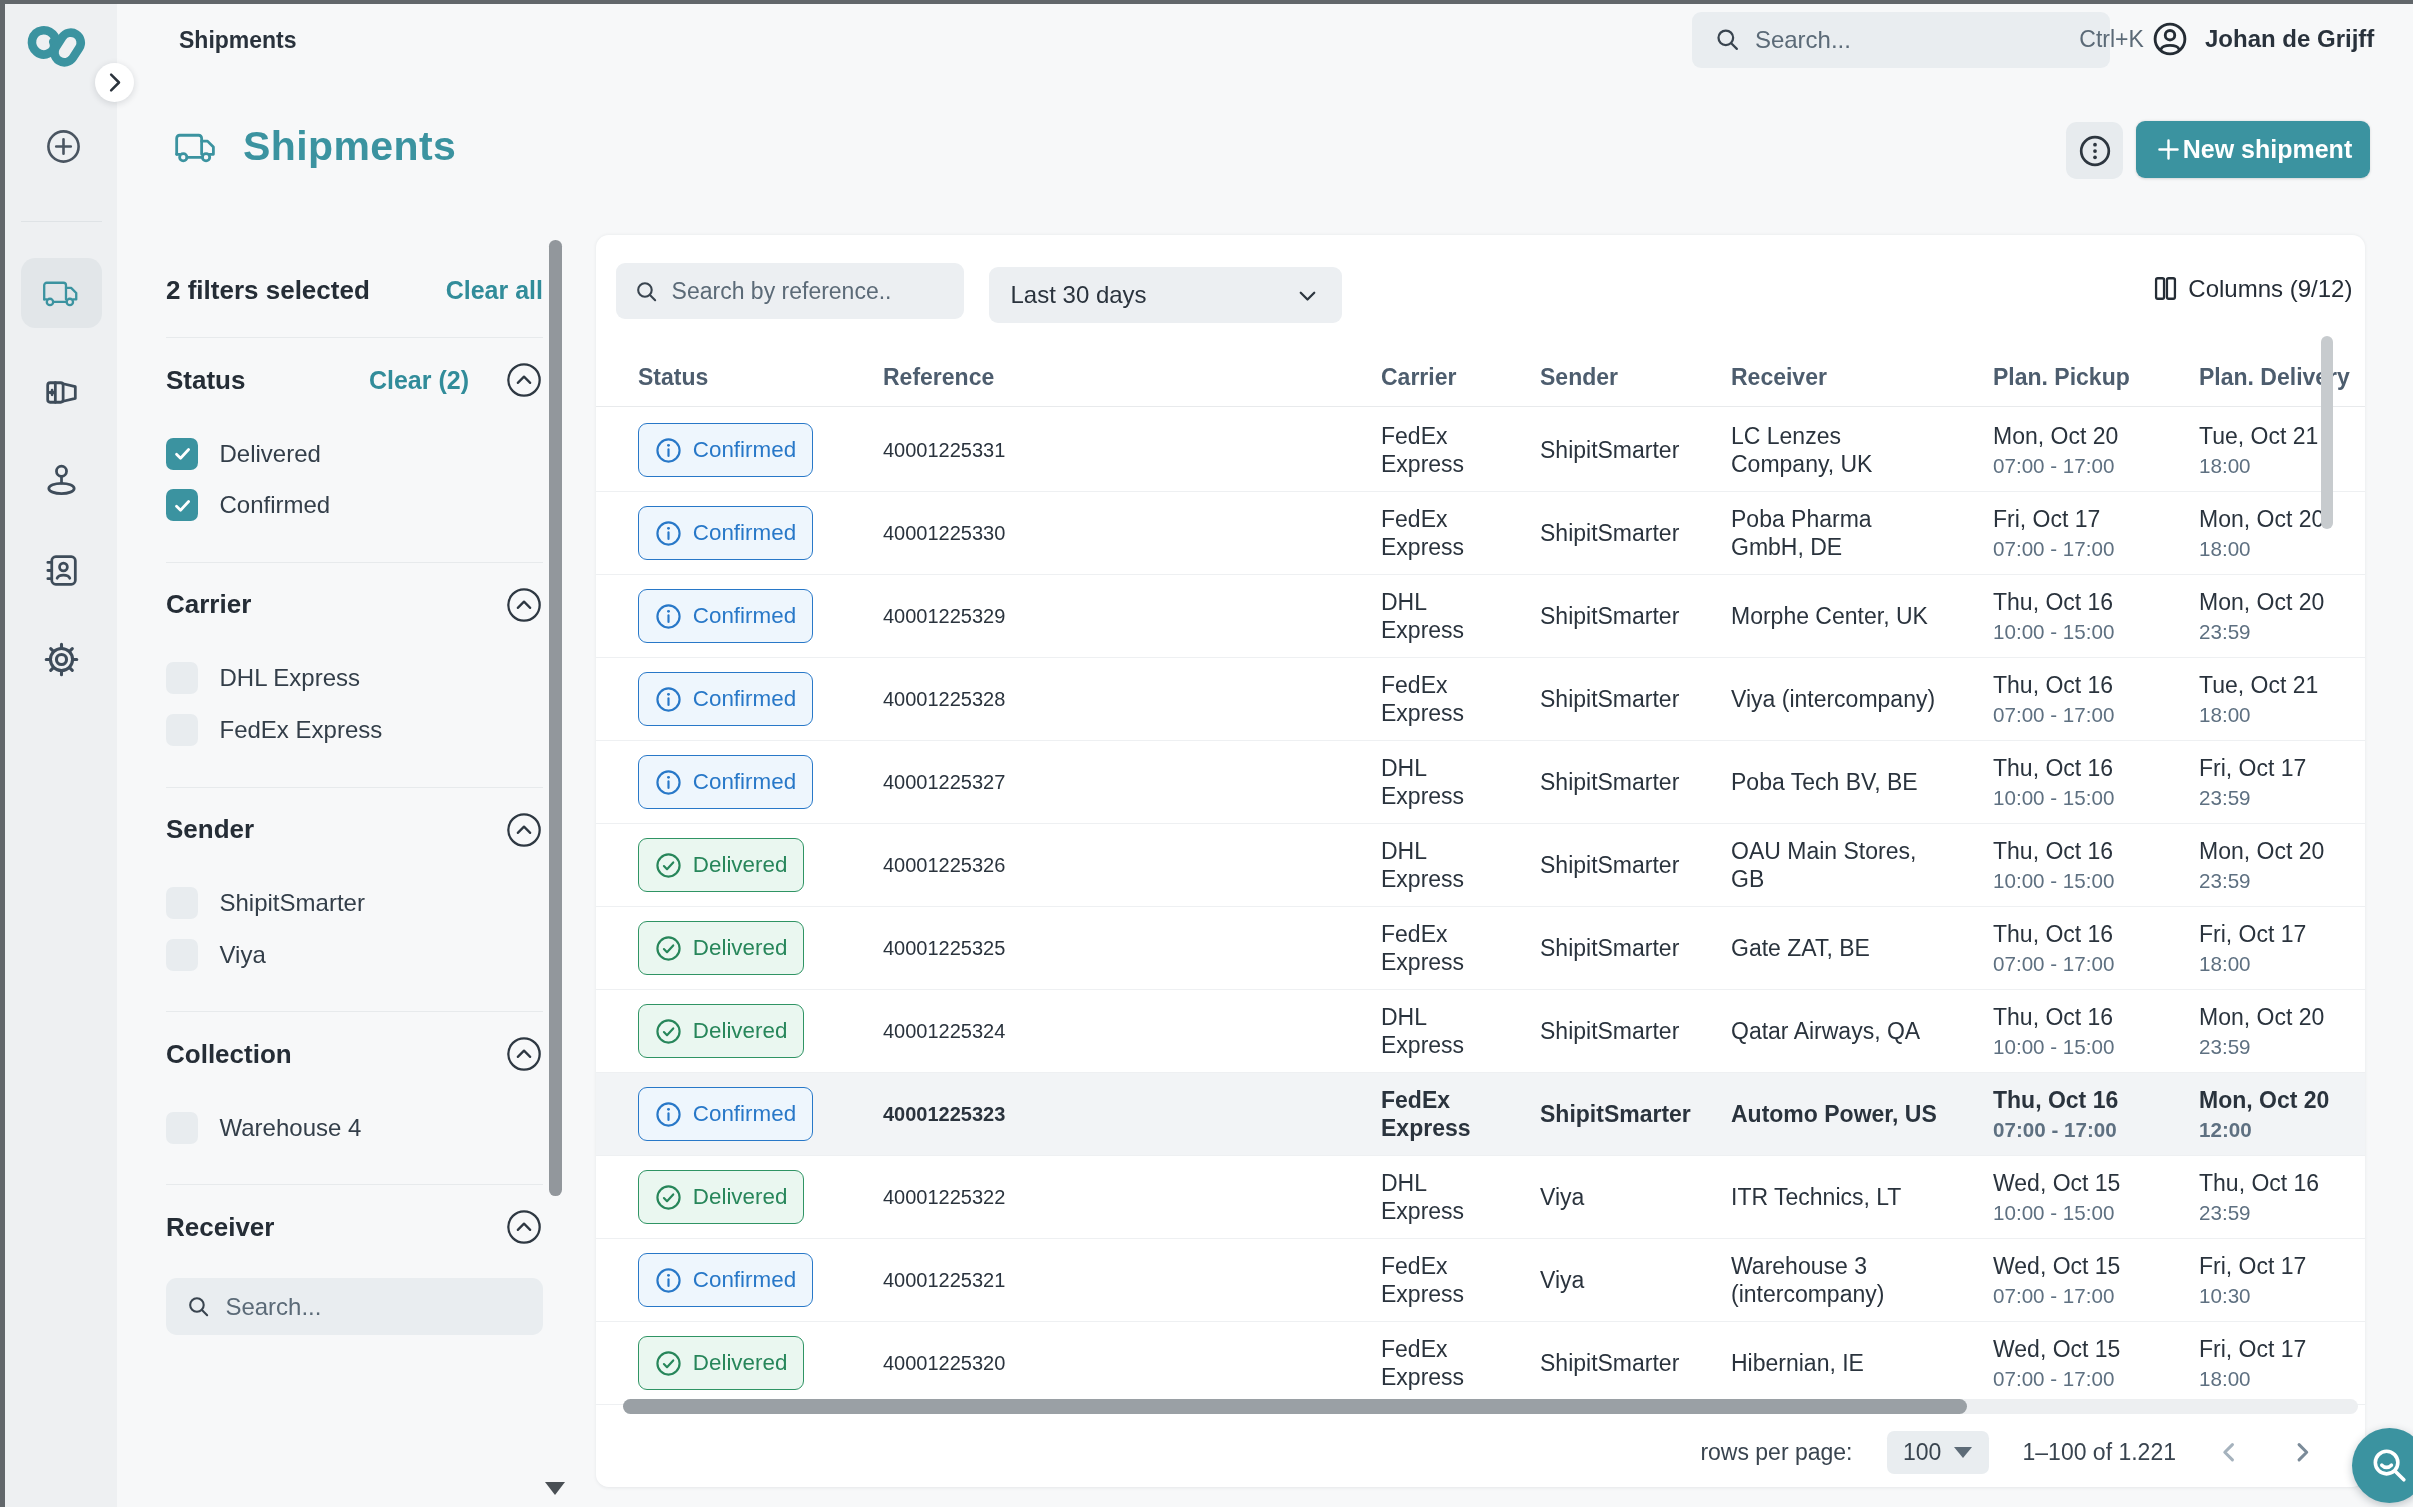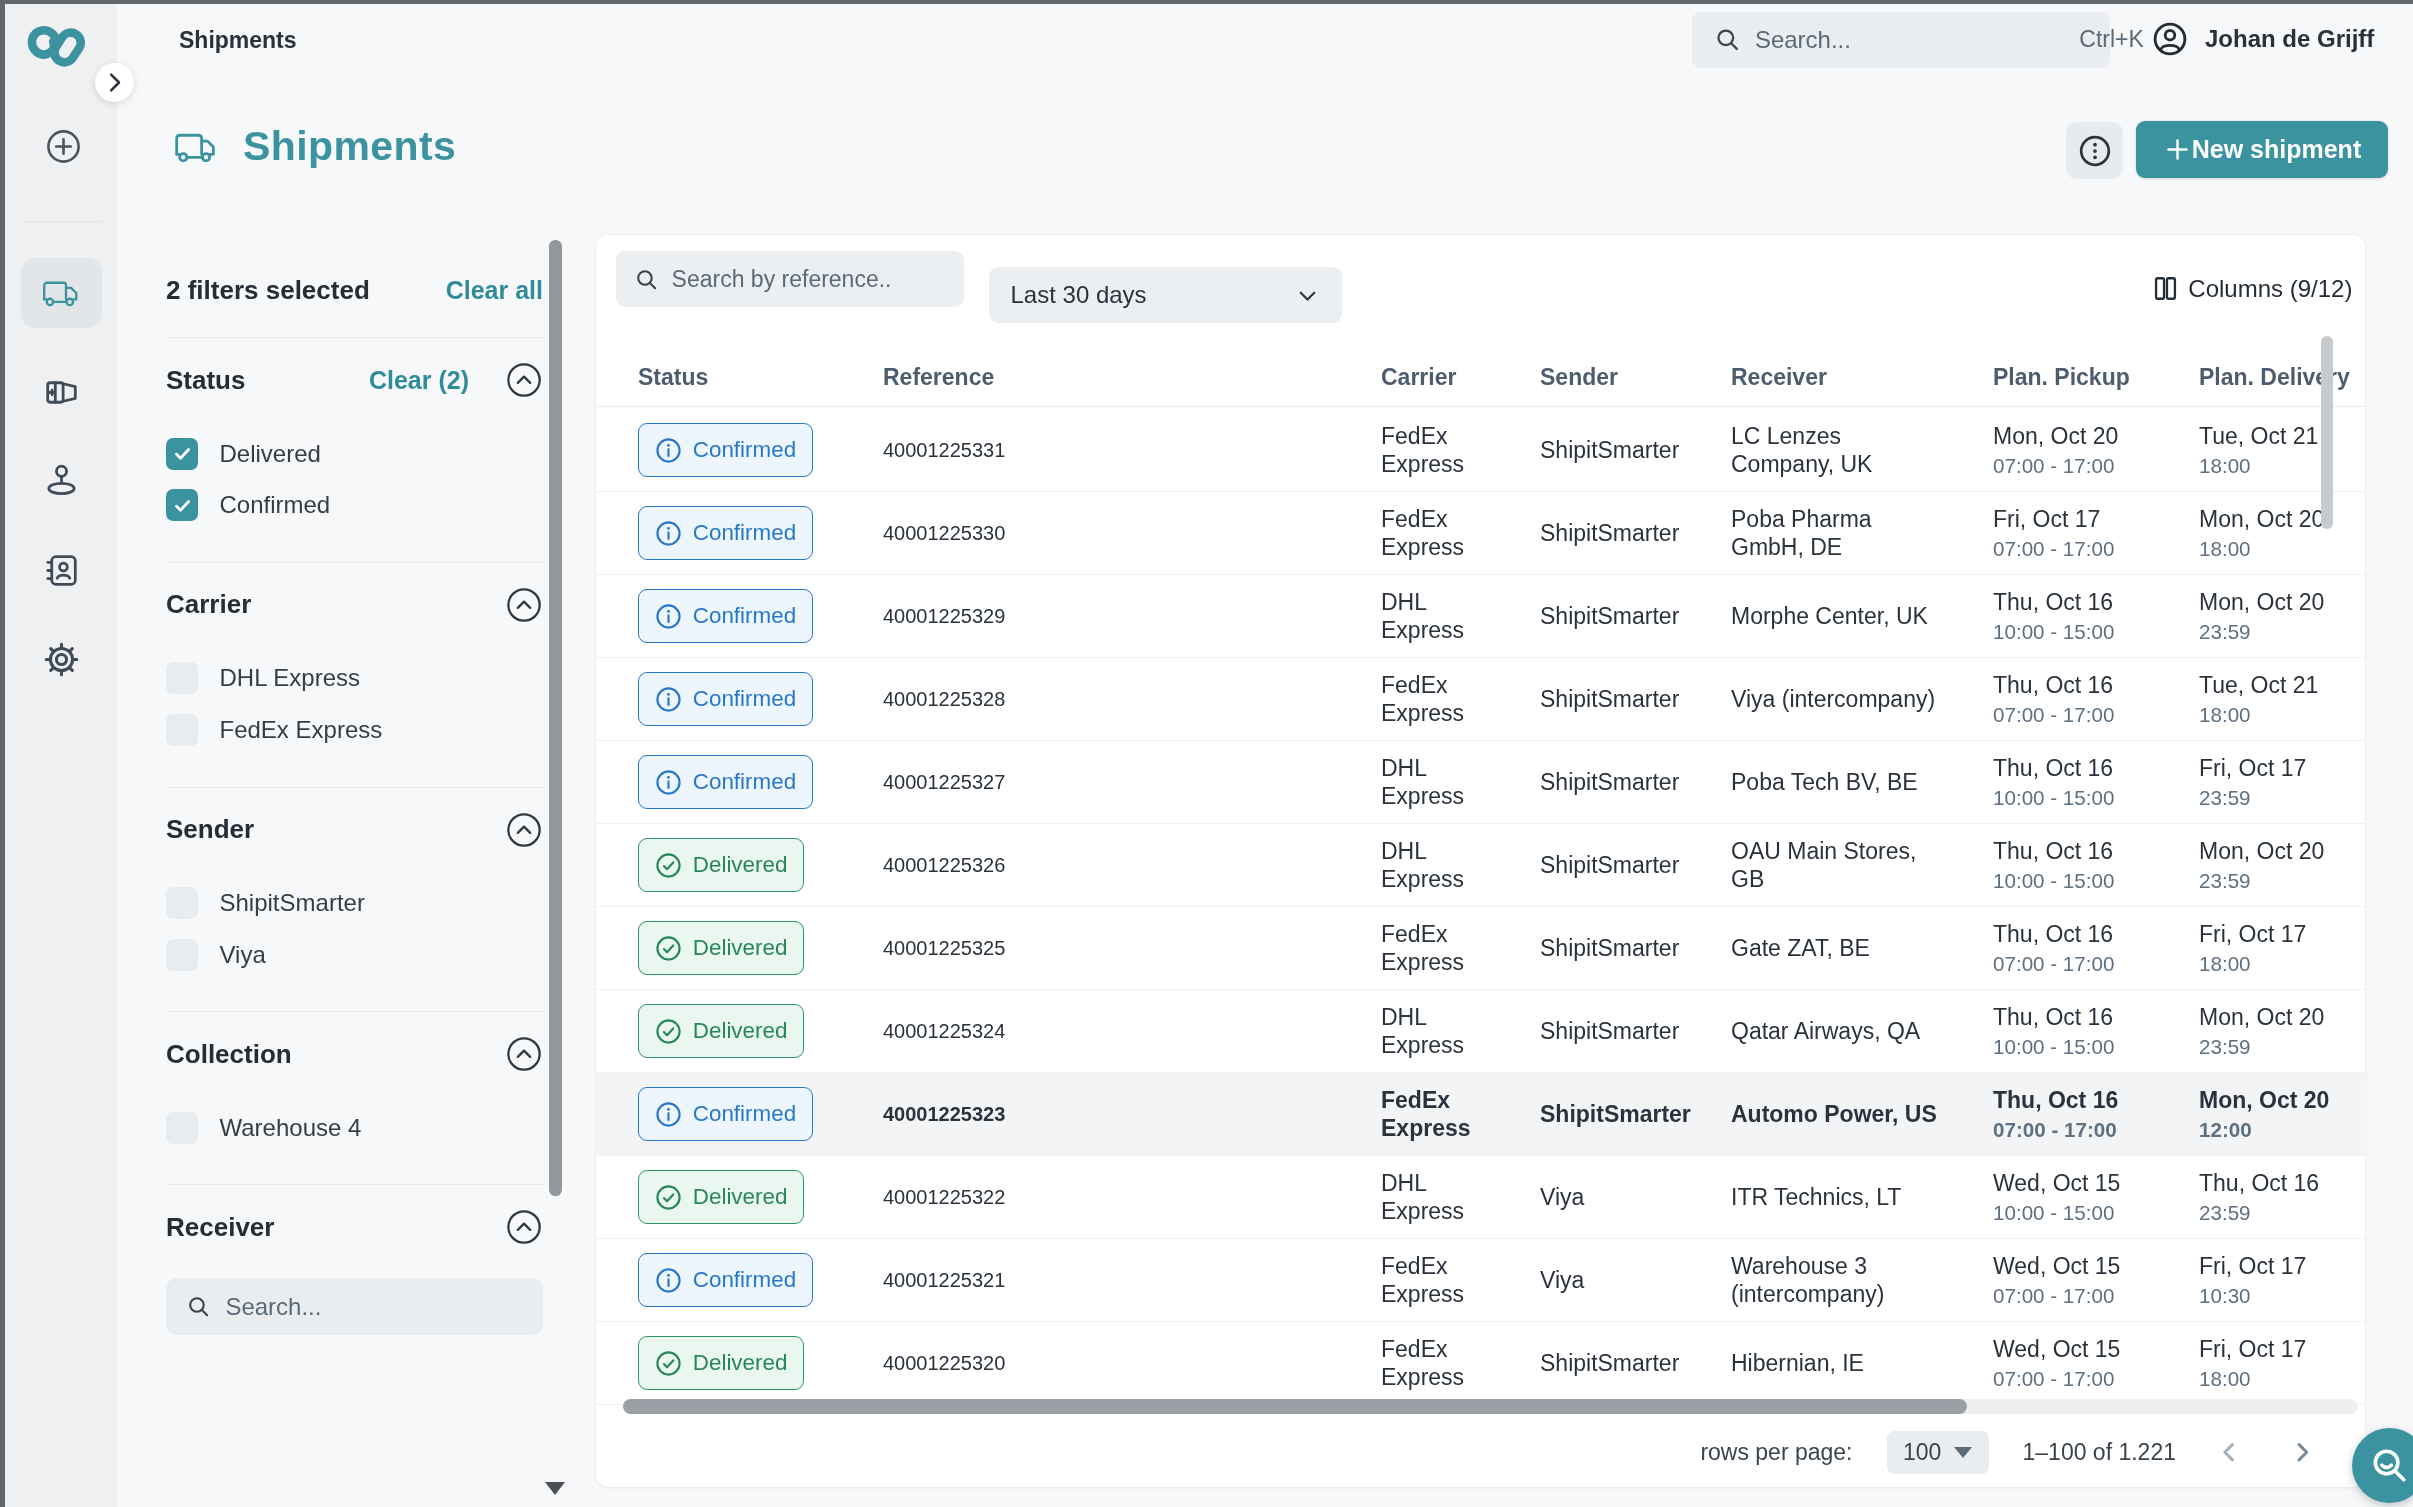--- a/index.html
+++ b/index.html
@@ -31,21 +31,21 @@
   .top-search input::placeholder { color:#5b6a77; opacity:1; }
   .shortcut { font-size:23px; color:#5b6a77; }
   .user { position:absolute; left:2151px; top:20px; display:flex; align-items:center; gap:16px; }
   .user-name { font-size:24px; font-weight:600; color:#29323c; }
 
   
   .page-title-wrap { position:absolute; left:173px; top:123px; display:flex; align-items:center; gap:23px; color:#3b93a0; }
   .page-title { font-size:41px; font-weight:700; letter-spacing:0.4px; }
   .info-btn { position:absolute; left:2066px; top:122px; width:57px; height:57px; border-radius:10.8px; background:#e7ebee;
     display:flex; align-items:center; justify-content:center; }
-  .new-shipment-btn { position:absolute; left:2136px; top:121px; width:252px; height:57px; border-radius:9px;
+  .new-shipment-btn { position:absolute; left:2136px; top:121px; width:234px; height:57px; border-radius:9px;
     background:#3b93a0; color:#ffffff; display:flex; align-items:center; justify-content:center; gap:0;
     font-size:25px; font-weight:600; border:none; cursor:pointer; box-shadow:0 0.9px 2.7px rgba(0,0,0,.15); }
 
   
   .filter-panel { position:absolute; left:166px; top:267px; width:377px; }
   .fp-summary { display:flex; justify-content:space-between; align-items:center; height:47px; margin-bottom:23px; }
   .fp-count { font-size:26px; font-weight:700; color:#252d36; }
   .teal-link { font-size:25px; font-weight:600; color:#318c9a; cursor:pointer; }
   .fp-divider { border-top:1.8px solid #e7eaec; }
   .fp-section { padding:23px 0 36px; }
@@ -62,21 +62,21 @@
     padding:0 20px; gap:14.4px; }
   .fp-search input { flex:1; border:none; outline:none; background:transparent; font-family:inherit; font-size:24px; color:#39444f; }
   .fp-search input::placeholder { color:#5b6a77; opacity:1; }
   .fp-scrollbar { position:absolute; left:549px; top:240px; width:12.6px; height:956px; background:#92979c; border-radius:6.3px; z-index:9; }
   .fp-scroll-arrow { position:absolute; left:545px; top:1482px; width:0; height:0; z-index:9;
     border-left:10px solid transparent; border-right:10px solid transparent; border-top:13.5px solid #4a5055; }
 
   
   .card { position:absolute; left:596px; top:235px; width:1769px; height:1252px; background:#ffffff;
     border-radius:12.6px; box-shadow:0 0.9px 3.6px rgba(25,35,45,.08); }
-  .tbl-search { position:absolute; left:20px; top:16px; width:348px; height:56px; background:#eceff2; border-radius:9px;
+  .tbl-search { position:absolute; left:20px; top:28px; width:348px; height:56px; background:#eceff2; border-radius:9px;
     display:flex; align-items:center; padding:0 18px; gap:12.6px; }
   .tbl-search input { flex:1; width:100%; border:none; outline:none; background:transparent; font-family:inherit; font-size:23px; color:#39444f; }
   .tbl-search input::placeholder { color:#5b6a77; opacity:1; }
   .date-filter { position:absolute; left:393px; top:32px; width:353px; height:56px; background:#eceff2; border-radius:9px;
     display:flex; align-items:center; padding:0 21.5px; gap:14.4px; cursor:pointer; }
   .date-filter-label { flex:1; font-size:24px; color:#2a333d; }
   .columns-btn { position:absolute; right:12.6px; top:39px; display:flex; align-items:center; gap:8px; cursor:pointer;
     font-size:24px; color:#252d36; }
 
   .grid-row { display:grid; grid-template-columns:245px 498px 159px 191px 262px 206px 1fr; padding-left:42px; align-items:center; }

